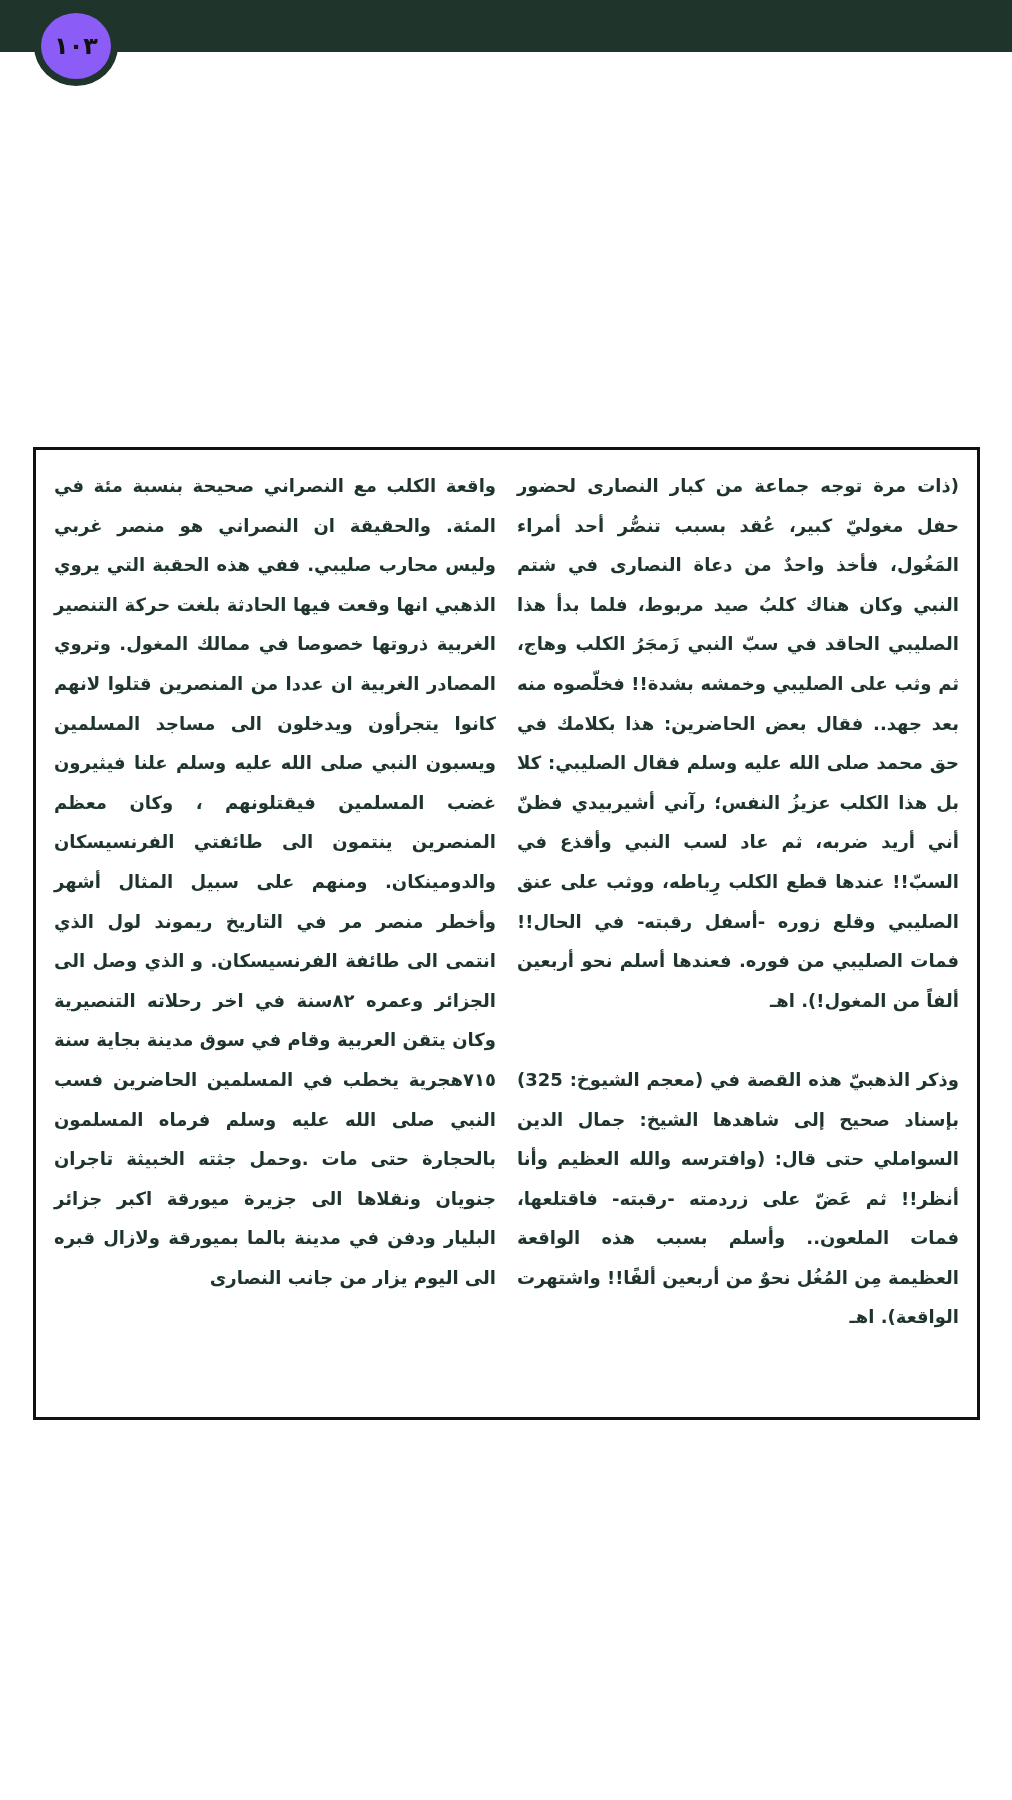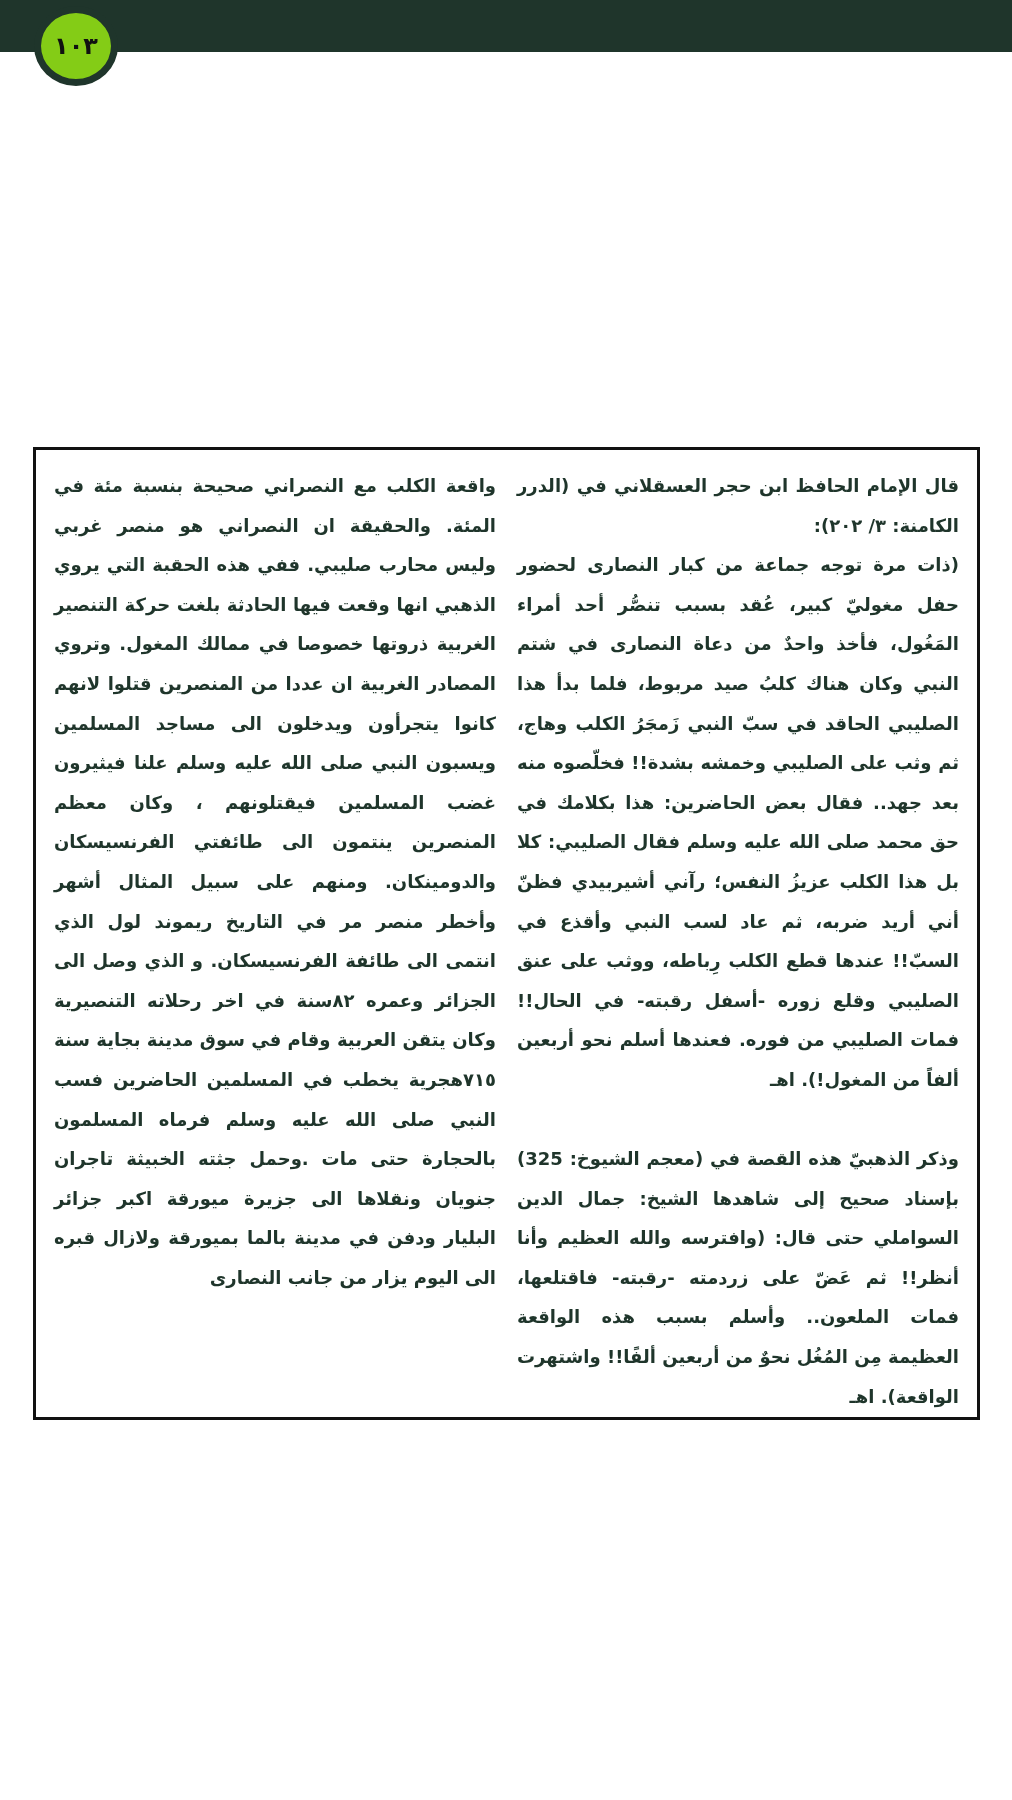--- a/index.html
+++ b/index.html
@@ -15,21 +15,21 @@
     position: absolute;
     left: 0; top: 0;
     width: 1012px; height: 52px;
     background: #1f352b;
   }
   .page-badge {
     position: absolute;
     left: 34px; top: 6px;
     width: 84px; height: 80px;
     border-radius: 50%;
-    background: #84cc16;
+    background: #8b5cf6;
     border: 7px solid #1f352b;
     box-sizing: border-box;
     display: flex; align-items: center; justify-content: center;
   }
   .page-number {
     font-family: "DejaVu Sans", sans-serif;
     font-weight: bold;
     font-size: 24px;
     color: #111111;
     letter-spacing: -1px;
@@ -61,21 +61,20 @@
 </head>
 <body>
 
 <div class="top-bar"></div>
 <div class="page-badge">
   <span class="page-number">١٠٣</span>
 </div>
 
 <div class="article-box">
   <div class="col col-right">
-    <p class="para">قال الإمام الحافظ ابن حجر العسقلاني في (الدرر الكامنة: ٣/ ٢٠٢):</p>
     <p class="para">(ذات مرة توجه جماعة من كبار النصارى لحضور حفل مغوليّ كبير، عُقد بسبب تنصُّر أحد أمراء المَغُول، فأخذ واحدٌ من دعاة النصارى في شتم النبي وكان هناك كلبُ صيد مربوط، فلما بدأ هذا الصليبي الحاقد في سبّ النبي زَمجَرُ الكلب وهاج، ثم وثب على الصليبي وخمشه بشدة!! فخلّصوه منه بعد جهد.. فقال بعض الحاضرين: هذا بكلامك في حق محمد صلى الله عليه وسلم فقال الصليبي: كلا بل هذا الكلب عزيزُ النفس؛ رآني أشيربيدي فظنّ أني أريد ضربه، ثم عاد لسب النبي وأقذع في السبّ!! عندها قطع الكلب رِباطه، ووثب على عنق الصليبي وقلع زوره -أسفل رقبته- في الحال!! فمات الصليبي من فوره. فعندها أسلم نحو أربعين ألفاً من المغول!). اهـ</p>
     <div class="para-gap"></div>
     <p class="para">وذكر الذهبيّ هذه القصة في (معجم الشيوخ: 325) بإسناد صحيح إلى شاهدها الشيخ: جمال الدين السواملي حتى قال: (وافترسه والله العظيم وأنا أنظر!! ثم عَضّ على زردمته -رقبته- فاقتلعها، فمات الملعون.. وأسلم بسبب هذه الواقعة العظيمة مِن المُغُل نحوٌ من أربعين ألفًا!! واشتهرت الواقعة). اهـ</p>
   </div>
   <div class="col col-left">
     <p class="para">واقعة الكلب مع النصراني صحيحة بنسبة مئة في المئة. والحقيقة ان النصراني هو منصر غربي وليس محارب صليبي. ففي هذه الحقبة التي يروي الذهبي انها وقعت فيها الحادثة بلغت حركة التنصير الغربية ذروتها خصوصا في ممالك المغول. وتروي المصادر الغربية ان عددا من المنصرين قتلوا لانهم كانوا يتجرأون ويدخلون الى مساجد المسلمين ويسبون النبي صلى الله عليه وسلم علنا فيثيرون غضب المسلمين فيقتلونهم ، وكان معظم المنصرين ينتمون الى طائفتي الفرنسيسكان والدومينكان. ومنهم على سبيل المثال أشهر وأخطر منصر مر في التاريخ ريموند لول الذي انتمى الى طائفة الفرنسيسكان. و الذي وصل الى الجزائر وعمره ٨٢سنة في اخر رحلاته التنصيرية وكان يتقن العربية وقام في سوق مدينة بجاية سنة ٧١٥هجرية يخطب في المسلمين الحاضرين فسب النبي صلى الله عليه وسلم فرماه المسلمون بالحجارة حتى مات .وحمل جثته الخبيثة تاجران جنويان ونقلاها الى جزيرة ميورقة اكبر جزائر البليار ودفن في مدينة بالما بميورقة ولازال قبره الى اليوم يزار من جانب النصارى</p>
   </div>
 </div>
 
 </body></html>

